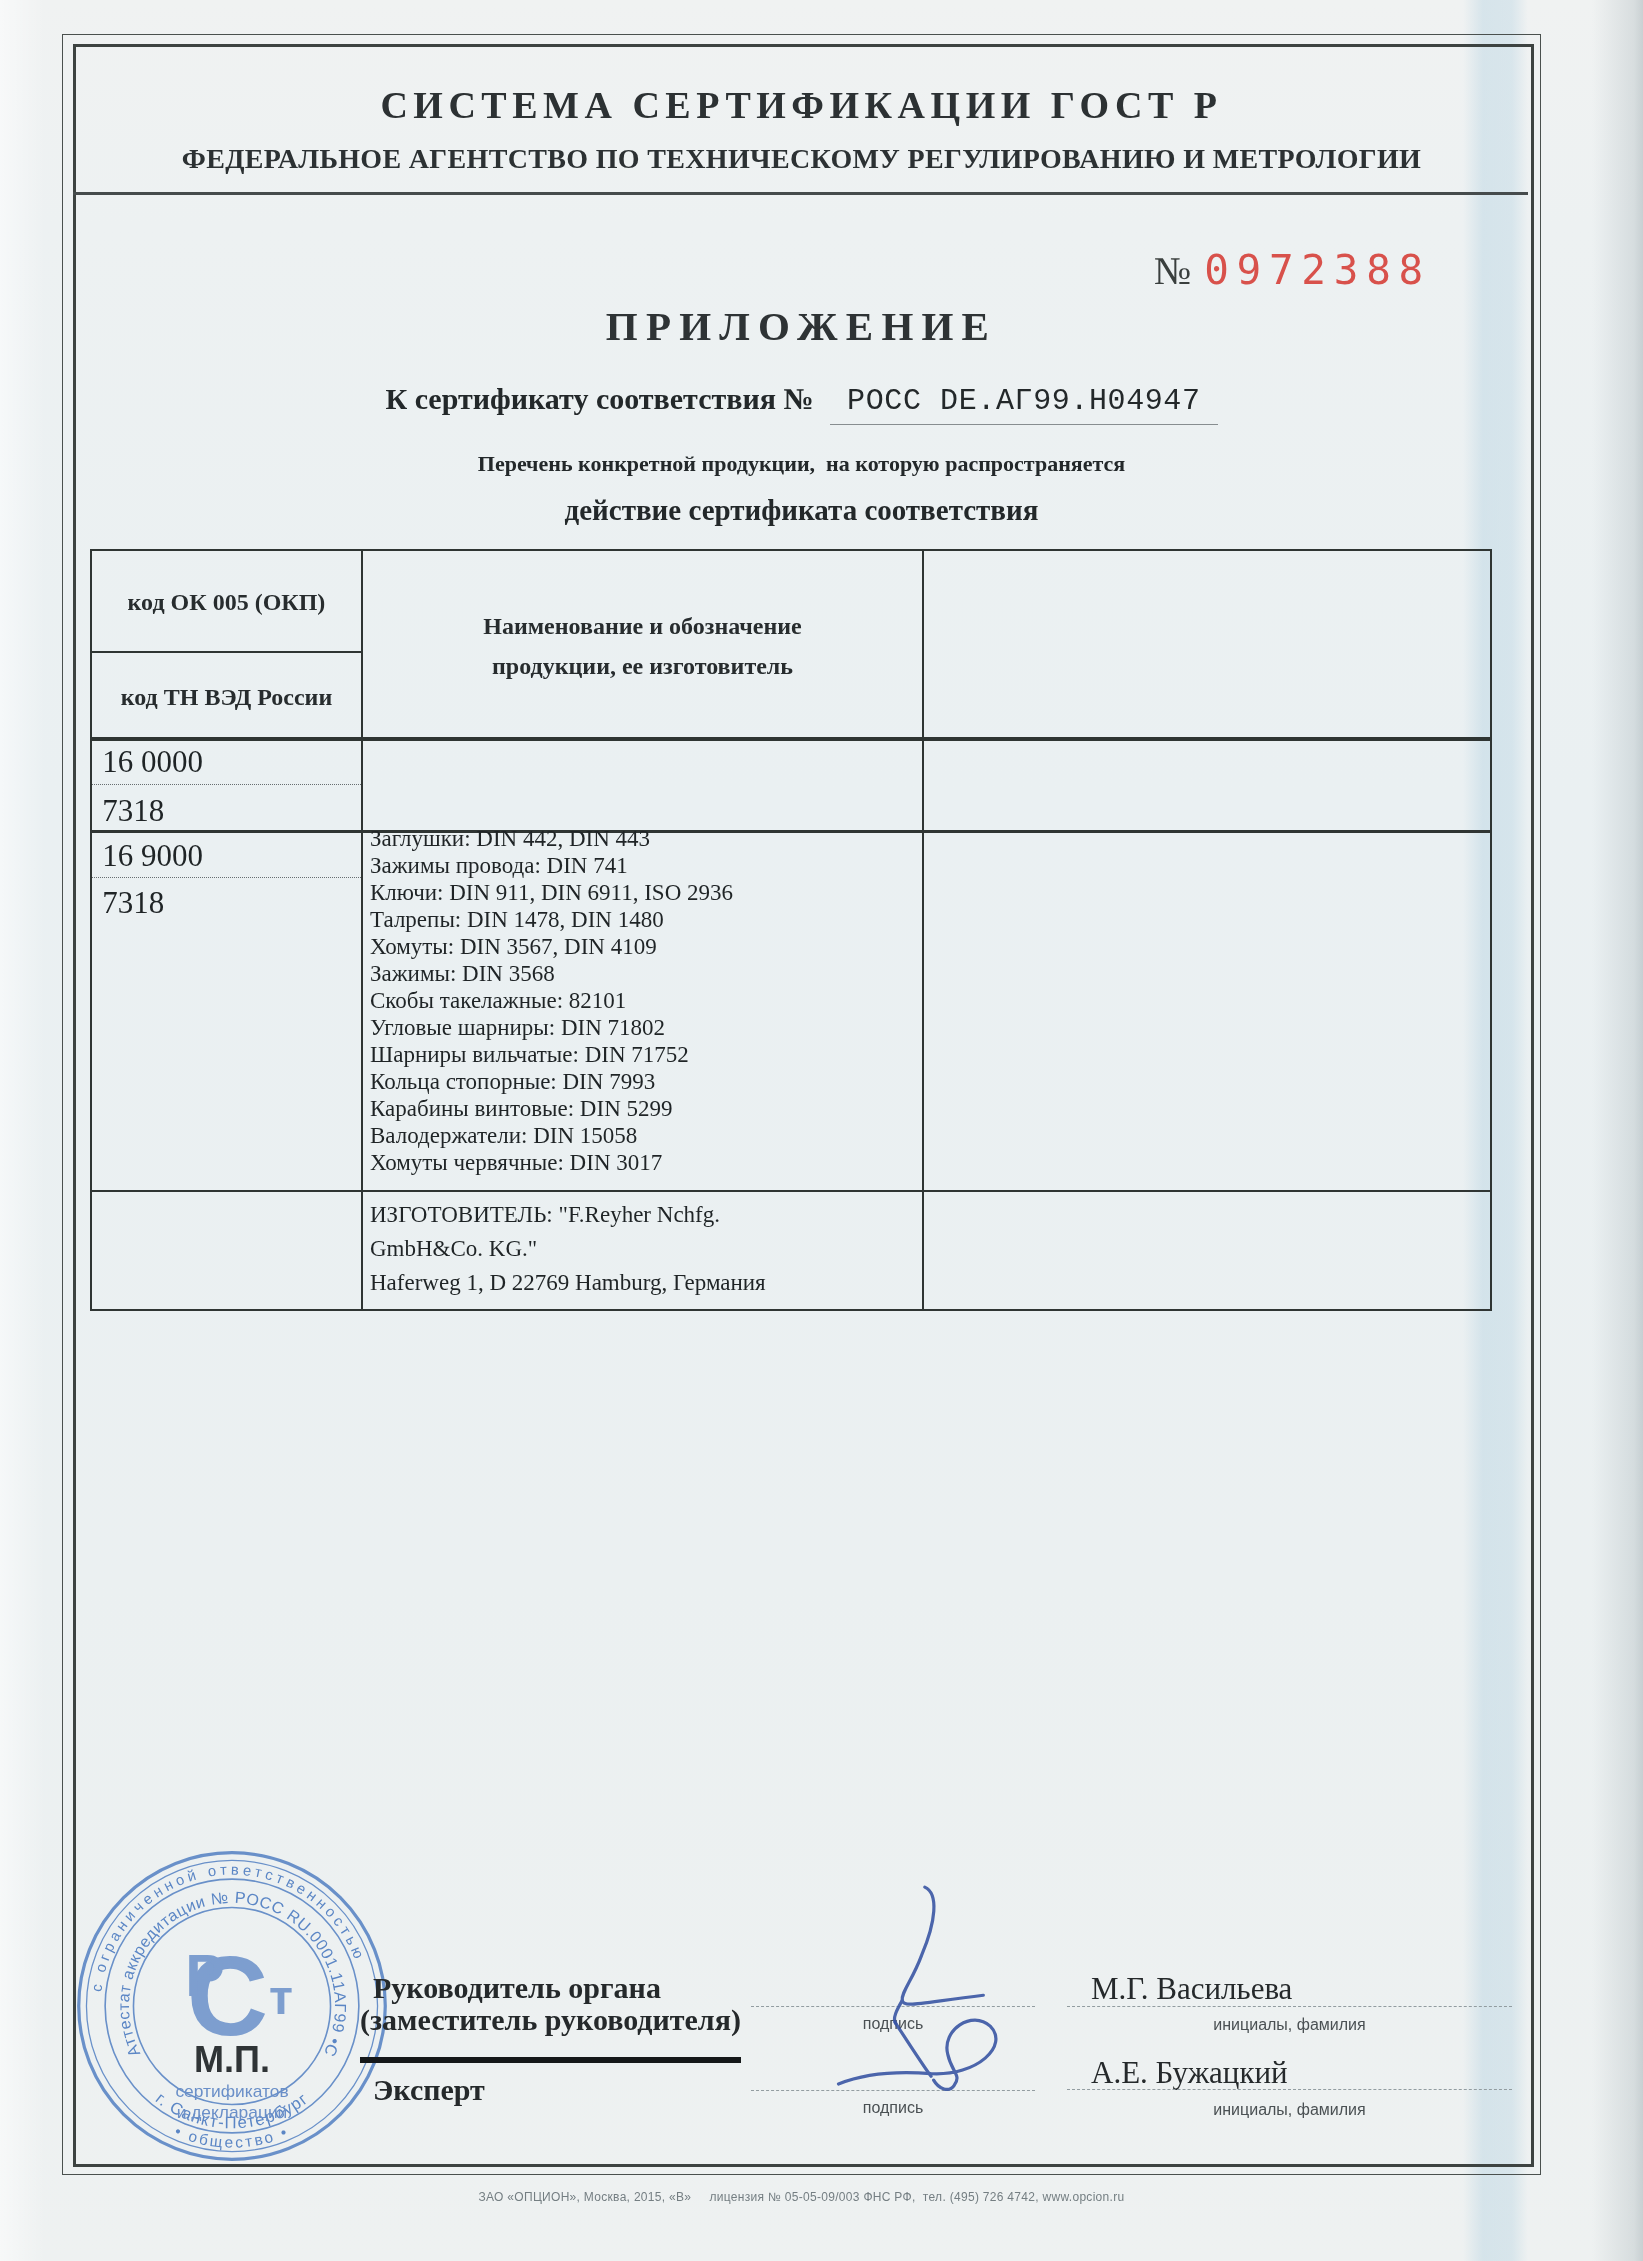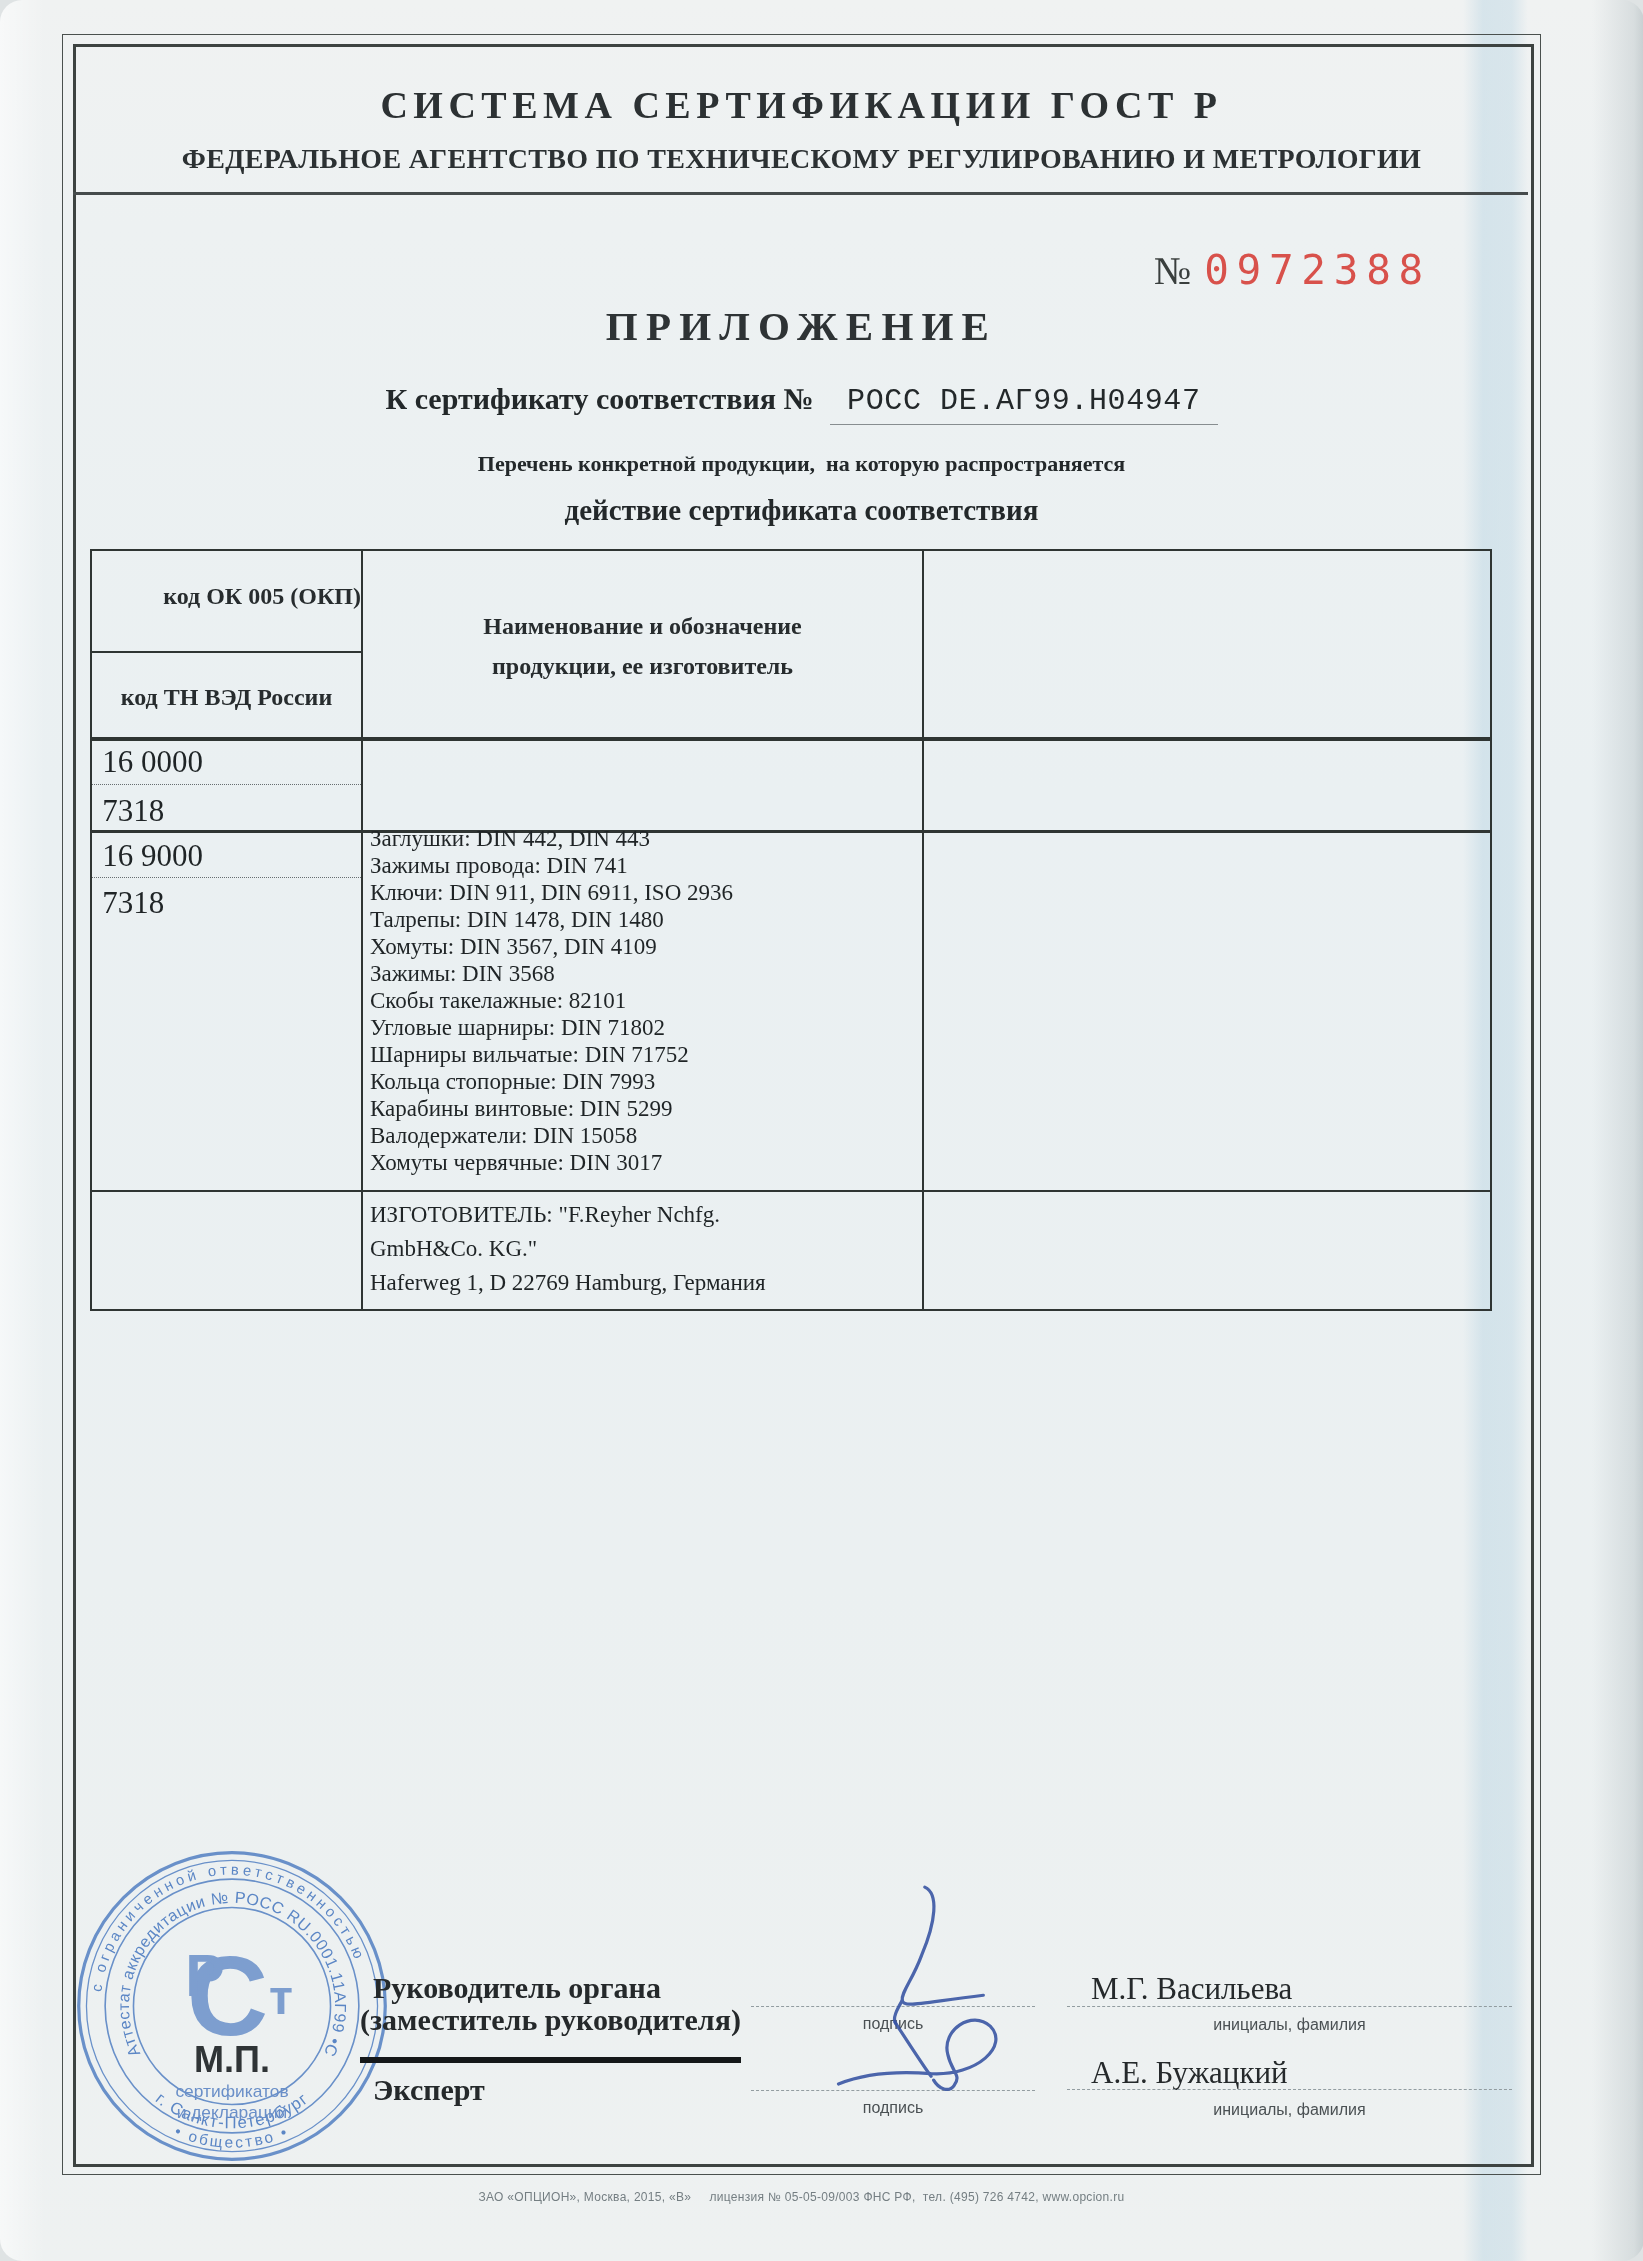--- a/index.html
+++ b/index.html
@@ -5,21 +5,20 @@
   html,body{margin:0;padding:0;background:#dfe3e4;}
   .page{
     position:relative;width:1644px;height:2261px;overflow:hidden;
     background:
       linear-gradient(90deg, rgba(255,255,255,.55) 0px, rgba(255,255,255,0) 45px),
       linear-gradient(90deg, rgba(255,255,255,0) 1463px, rgba(173,206,223,.38) 1483px, rgba(173,206,223,.34) 1512px, rgba(255,255,255,0) 1528px),
       linear-gradient(90deg, rgba(255,255,255,0) 1592px, rgba(154,168,173,.28) 1634px, rgba(140,154,160,.4) 1644px),
       linear-gradient(180deg,#f0f2f2 0%, #edf1f2 10%, #eaf0f2 35%, #ebf0f1 70%, #eef1f1 100%);
     font-family:"Liberation Serif","DejaVu Serif",serif;
     color:#23282a;
-    border-radius:22px;
   }
   .frame-outer{position:absolute;left:62px;top:34px;width:1477px;height:2139px;border:1.3px solid #4a504e;}
   .frame-inner{position:absolute;left:73px;top:44px;width:1455px;height:2117px;border:3.2px solid #3d4341;}
   .abs{position:absolute;}
   .centered{left:73px;width:1457px;text-align:center;}
   .title{top:83px;font-size:38px;font-weight:700;letter-spacing:.145em;color:#2c3133;}
   .subtitle{top:143px;font-size:28px;font-weight:700;letter-spacing:.012em;color:#2c3133;}
   .rule{top:192px;left:73px;width:1455px;height:3.2px;background:#454b4c;}
   .blank-no{top:246px;left:1154px;display:flex;align-items:baseline;gap:13px;}
   .blank-no .nsign{font-size:39px;color:#3a3f3e;}
@@ -84,21 +83,21 @@
   <div class="abs centered desc2">действие сертификата соответствия</div>
 
   <div class="tbl">
     <div class="vl vl1"></div>
     <div class="vl vl2"></div>
     <div class="hl hl-colsplit"></div>
     <div class="hl hl-header"></div>
     <div class="hl hl-r1"></div>
     <div class="hl hl-r2"></div>
 
-    <div class="hdr" style="left:0;top:28px;width:269px;text-align:right;">код ОК 005 (ОКП)</div>
+    <div class="hdr" style="left:0;top:34px;width:269px;">код ОК 005 (ОКП)</div>
     <div class="hdr" style="left:0;top:129px;width:269px;">код ТН ВЭД России</div>
     <div class="hdr two" style="left:271px;top:55px;width:559px;">Наименование и обозначение
 продукции, ее изготовитель</div>
 
     <div class="code" style="top:193px;">16 0000</div>
     <div class="dotted" style="top:233px;"></div>
     <div class="code" style="top:242px;">7318</div>
     <div class="bodytxt" style="left:278px;top:193px;width:541px;"></div>
     <div class="bodytxt" style="left:839px;top:193px;width:548px;"></div>
 

